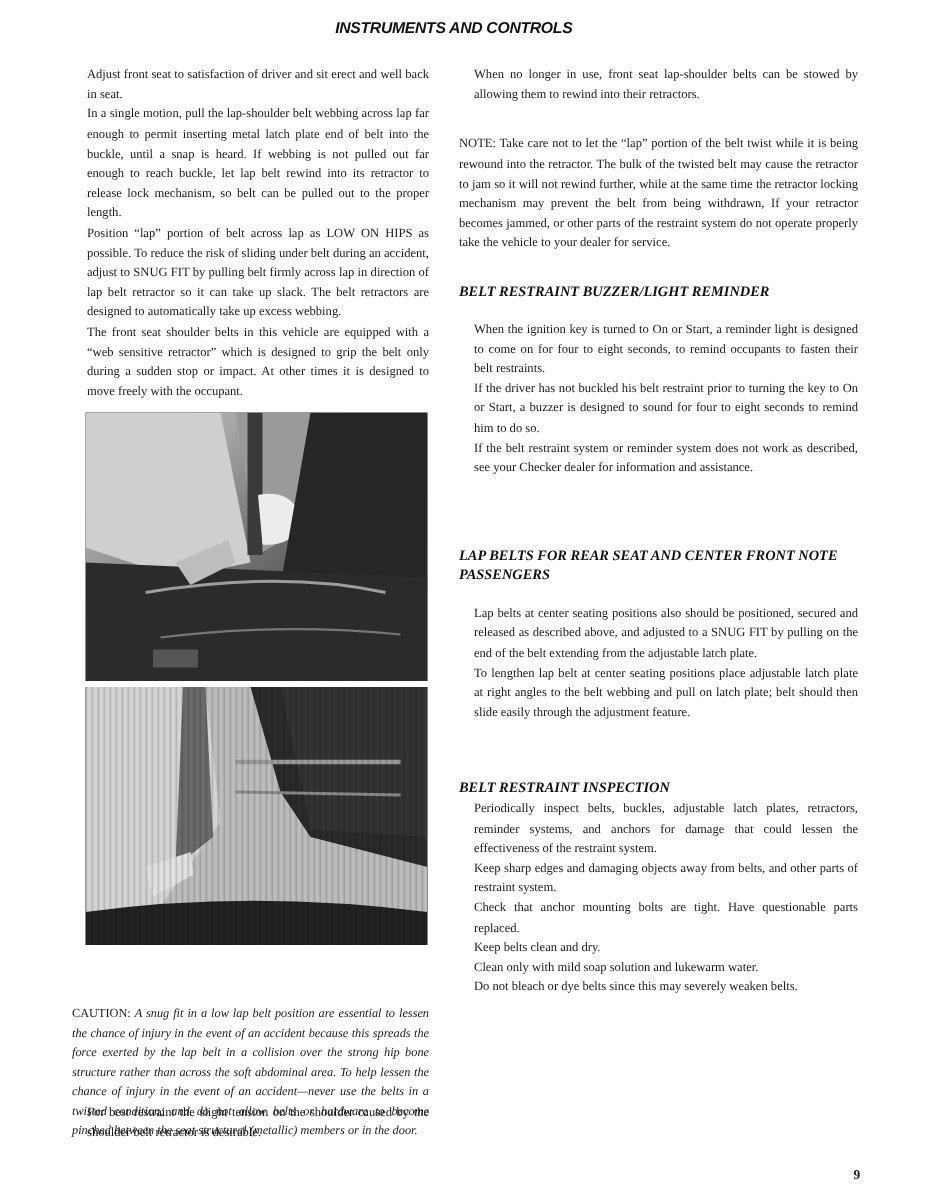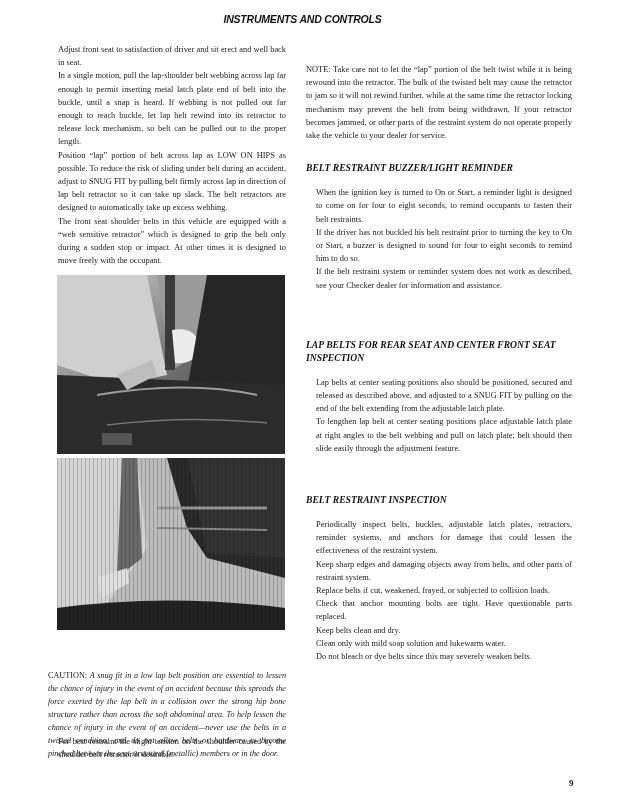--- a/index.html
+++ b/index.html
@@ -82,40 +82,40 @@
   </svg>
 </div>
 
 <p class="caution"><span class="lead">CAUTION: </span><span class="body">A snug fit in a low lap belt position are essential to lessen the chance of injury in the event of an accident because this spreads the force exerted by the lap belt in a collision over the strong hip bone structure rather than across the soft abdominal area. To help lessen the chance of injury in the event of an accident—never use the belts in a twisted condition; and do not allow belts or hardware to become pinched between the seat structural (metallic) members or in the door.</span></p>
 
 <div class="tail">
   <p class="p indent">For best restraint the slight tension on the shoulder caused by the shoulder belt retractor is desirable.</p>
 </div>
 
 <div class="col col-right">
+  <p class="p indent">When no longer in use, front seat lap-shoulder belts can be stowed by allowing them to rewind into their retractors.</p>
   <p class="p" style="margin-top:20px">NOTE: Take care not to let the “lap” portion of the belt twist while it is being rewound into the retractor. The bulk of the twisted belt may cause the retractor to jam so it will not rewind further, while at the same time the retractor locking mechanism may prevent the belt from being withdrawn, If your retractor becomes jammed, or other parts of the restraint system do not operate properly take the vehicle to your dealer for service.</p>
 
   <h2 class="h" style="margin-top:19px">BELT RESTRAINT BUZZER/LIGHT REMINDER</h2>
   <div style="padding-left:10px; margin-top:12px">
     <p class="p">When the ignition key is turned to On or Start, a reminder light is designed to come on for four to eight seconds, to remind occupants to fasten their belt restraints.</p>
     <p class="p">If the driver has not buckled his belt restraint prior to turning the key to On or Start, a buzzer is designed to sound for four to eight seconds to remind him to do so.</p>
     <p class="p">If the belt restraint system or reminder system does not work as described, see your Checker dealer for information and assistance.</p>
   </div>
 
-  <h2 class="h" style="margin-top:46px">LAP BELTS FOR REAR SEAT AND CENTER FRONT SEAT INSPECTION</h2>
+  <h2 class="h" style="margin-top:46px">LAP BELTS FOR REAR SEAT AND CENTER FRONT NOTE PASSENGERS</h2>
   <div style="padding-left:10px; margin-top:12px">
     <p class="p">Lap belts at center seating positions also should be positioned, secured and released as described above, and adjusted to a SNUG FIT by pulling on the end of the belt extending from the adjustable latch plate.</p>
     <p class="p">To lengthen lap belt at center seating positions place adjustable latch plate at right angles to the belt webbing and pull on latch plate; belt should then slide easily through the adjustment feature.</p>
   </div>
 
   <h2 class="h" style="margin-top:38px">BELT RESTRAINT INSPECTION</h2>
-  <div style="padding-left:10px; margin-top:12px">
+  <div style="padding-left:10px; ">
     <p class="p">Periodically inspect belts, buckles, adjustable latch plates, retractors, reminder systems, and anchors for damage that could lessen the effectiveness of the restraint system.</p>
     <p class="p">Keep sharp edges and damaging objects away from belts, and other parts of restraint system.</p>
-    <p class="p">Replace belts if cut, weakened, frayed, or subjected to collision loads.</p>
     <p class="p">Check that anchor mounting bolts are tight. Have questionable parts replaced.</p>
     <p class="p">Keep belts clean and dry.</p>
     <p class="p">Clean only with mild soap solution and lukewarm water.</p>
     <p class="p">Do not bleach or dye belts since this may severely weaken belts.</p>
   </div>
 </div>
 
 <div class="page-number">9</div>
 
 </body></html>

